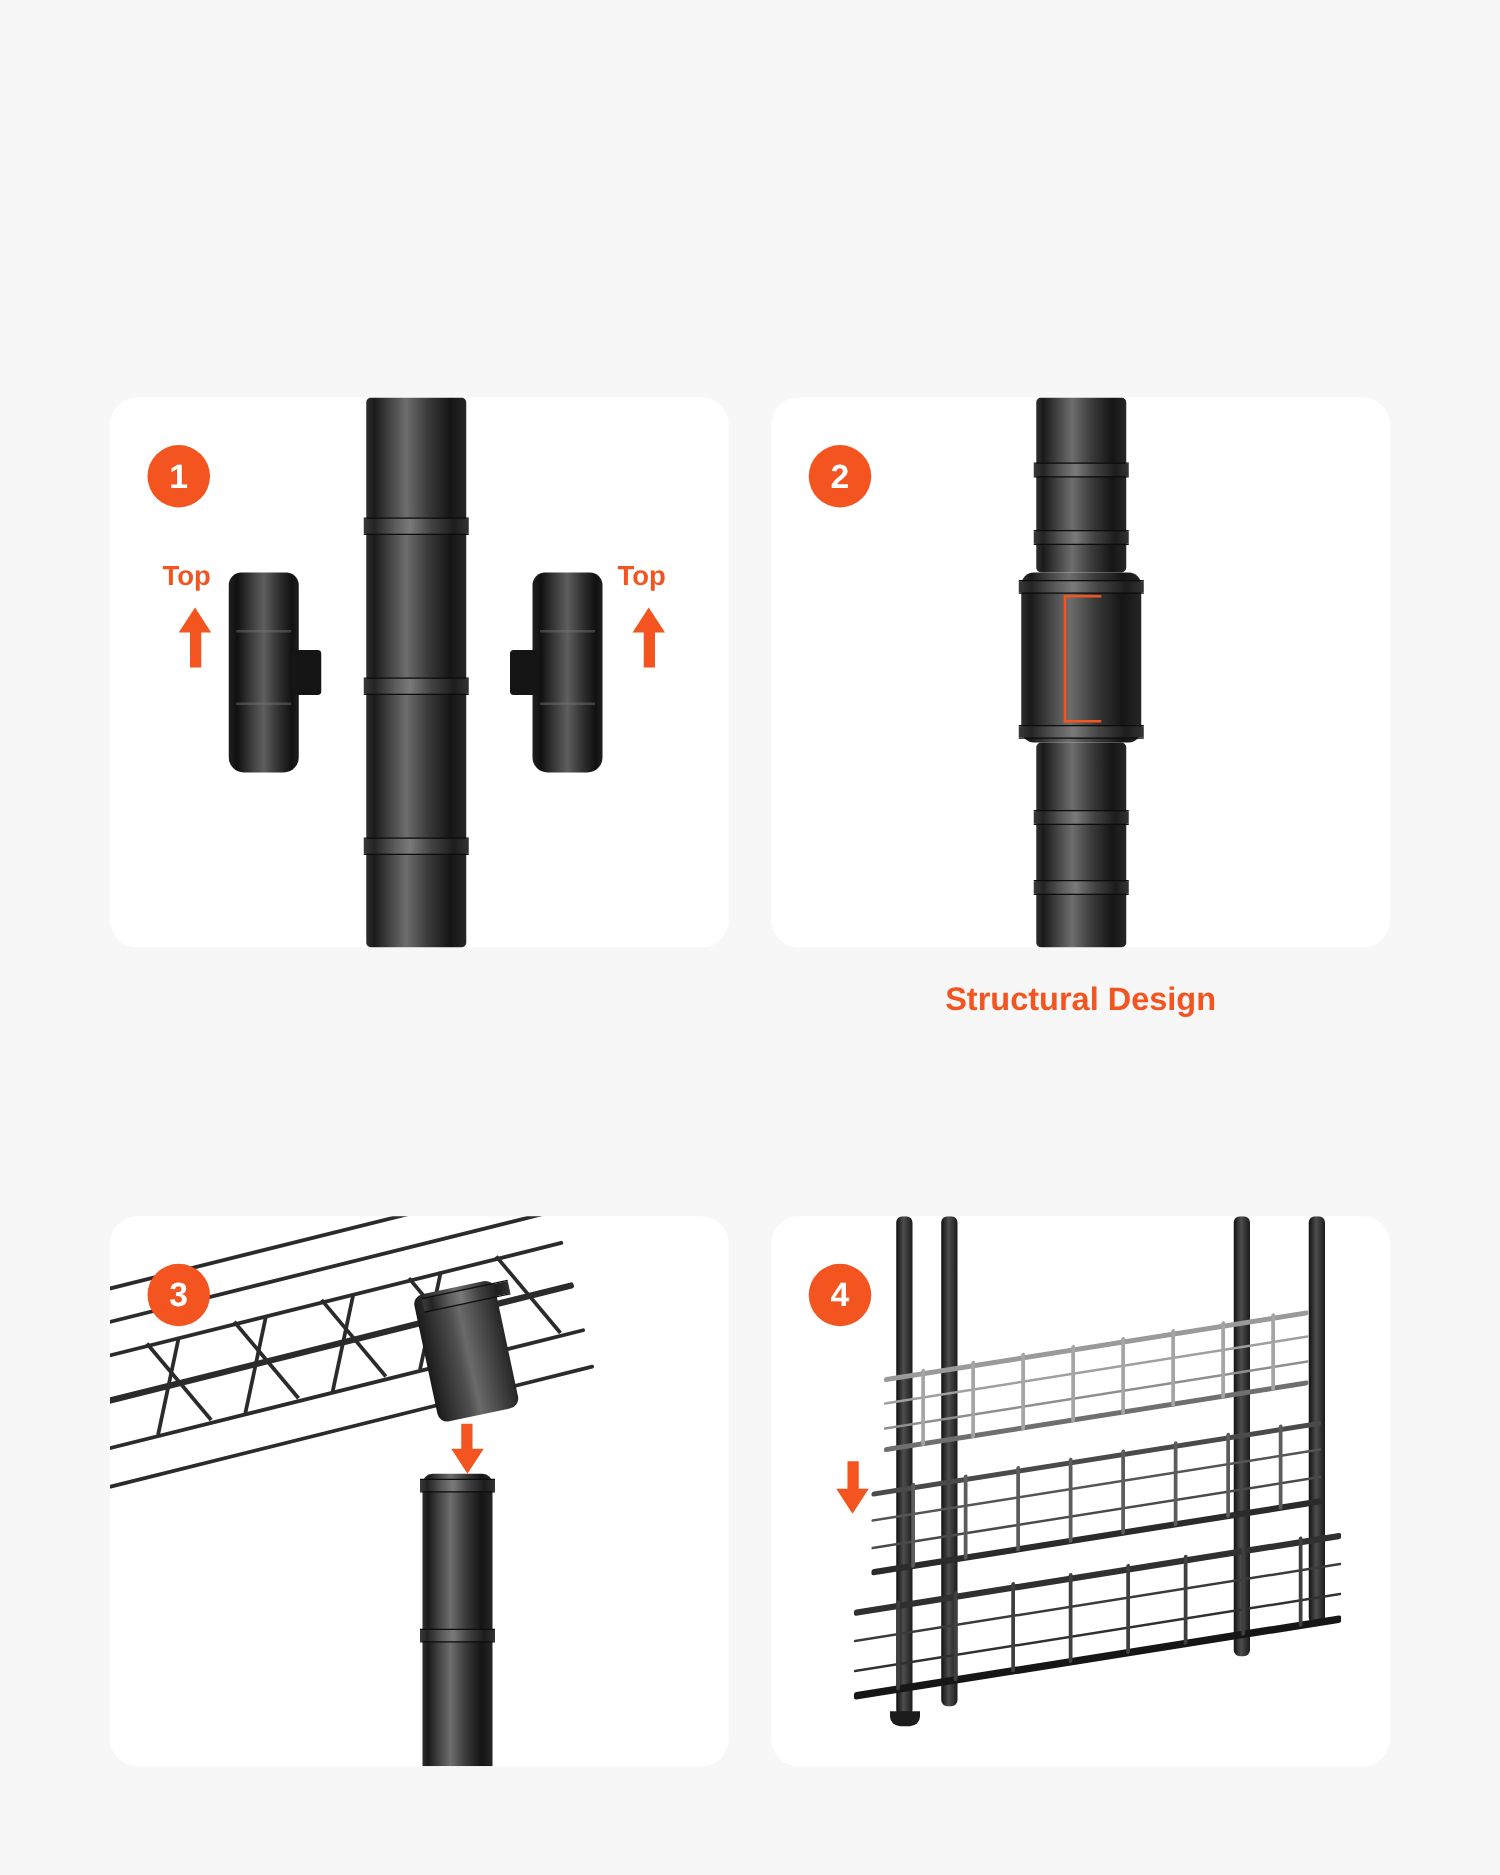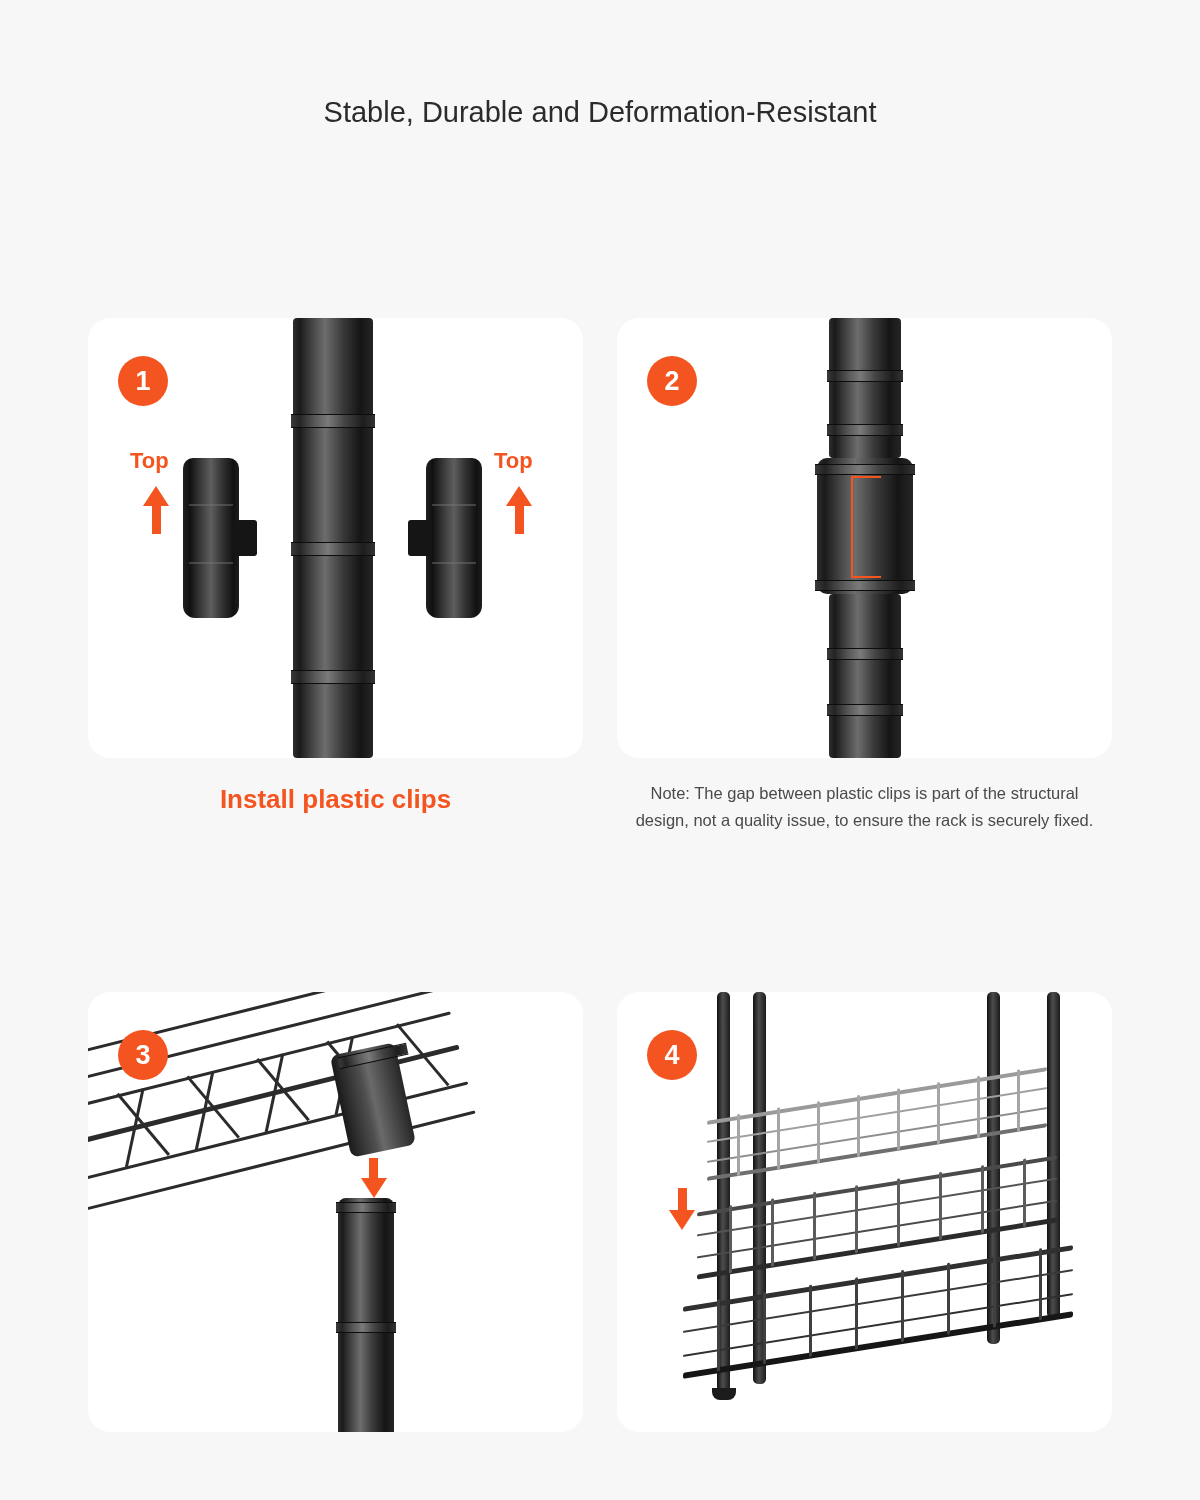--- a/index.html
+++ b/index.html
@@ -204,21 +204,20 @@
     position: absolute;
     overflow: hidden;
   }
 </style>
 </head>
 <body>
 
 <div class="page">
 
   <div class="header">
-    <div class="subtitle">Stable, Durable and Deformation-Resistant</div>
   </div>
 
   <div class="grid">
 
     <div class="row">
 
       <div class="cell">
         <div class="card">
           <div class="badge">1</div>
 
@@ -243,21 +242,20 @@
 
             <div class="top-label" style="left:42px; top:130px;">Top</div>
             <div class="arrow-up" style="left:55px; top:168px;"></div>
             <div class="arrow-stem" style="left:63.5px; top:186px; height:30px;"></div>
 
             <div class="top-label" style="left:406px; top:130px;">Top</div>
             <div class="arrow-up" style="left:418px; top:168px;"></div>
             <div class="arrow-stem" style="left:426.5px; top:186px; height:30px;"></div>
           </div>
         </div>
-        <div class="caption">Install plastic clips</div>
       </div>
 
       <div class="cell">
         <div class="card">
           <div class="badge">2</div>
 
           <div class="art">
 
             <div class="pole" style="left:212px; top:0px; width:72px; height:140px;"></div>
             <div class="ring" style="left:210px; top:52px; width:76px; height:10px;"></div>
@@ -268,21 +266,21 @@
             <div class="ring" style="left:198px; top:262px; width:100px; height:9px;"></div>
 
             <div class="highlight" style="left:234px; top:158px; width:28px; height:48px; border-right:none; border-bottom:none;"></div>
             <div class="highlight" style="left:234px; top:206px; width:28px; height:52px; border-right:none; border-top:none;"></div>
 
             <div class="pole" style="left:212px; top:276px; width:72px; height:164px;"></div>
             <div class="ring" style="left:210px; top:330px; width:76px; height:10px;"></div>
             <div class="ring" style="left:210px; top:386px; width:76px; height:10px;"></div>
           </div>
         </div>
-        <div class="note">Note: The gap between plastic clips is part of the structural design, not a quality issue, to ensure the rack is securely fixed.</div>
+        <div class="caption">Structural Design</div>
       </div>
 
     </div>
 
     <div class="row row2">
 
       <div class="cell">
         <div class="card">
           <div class="badge">3</div>
 

